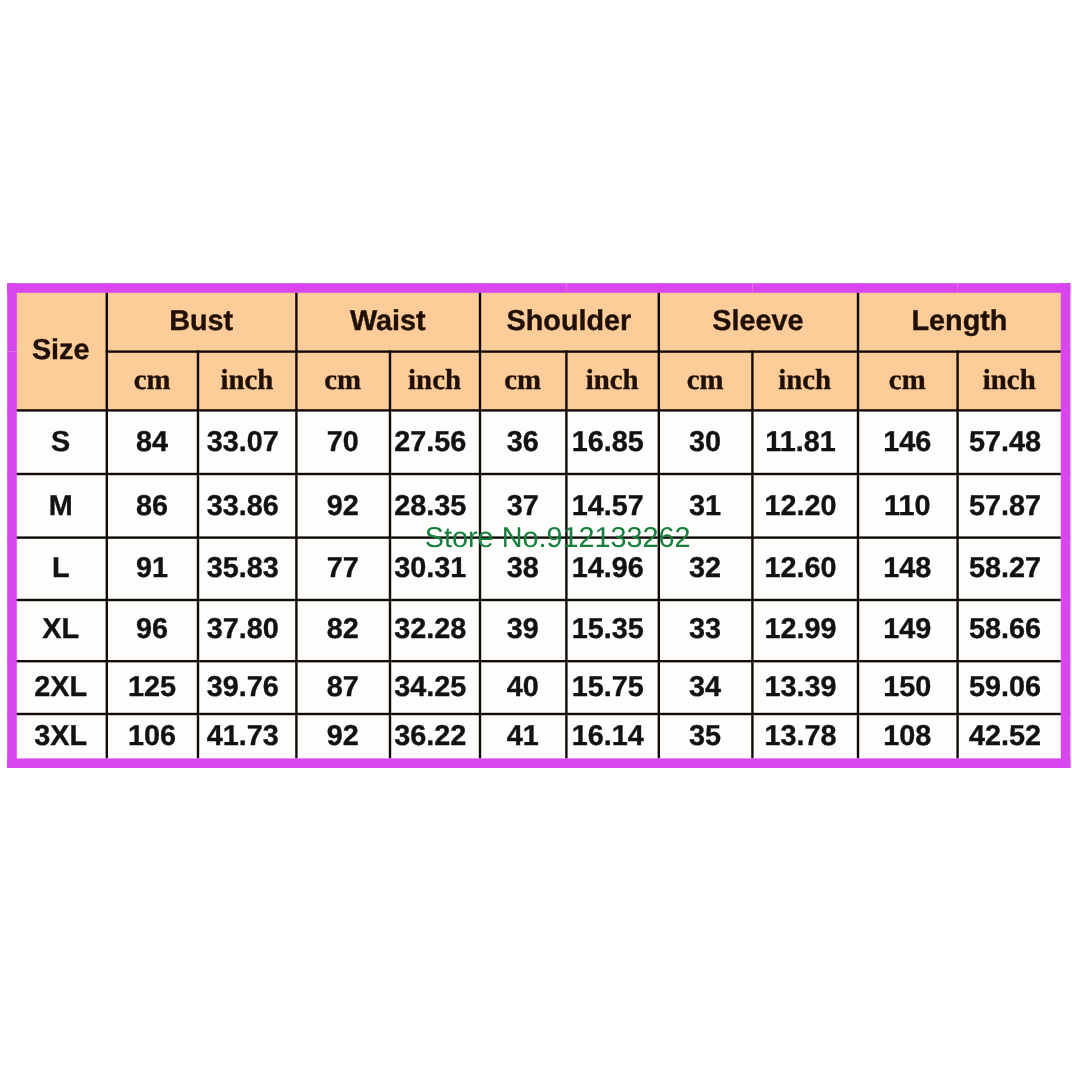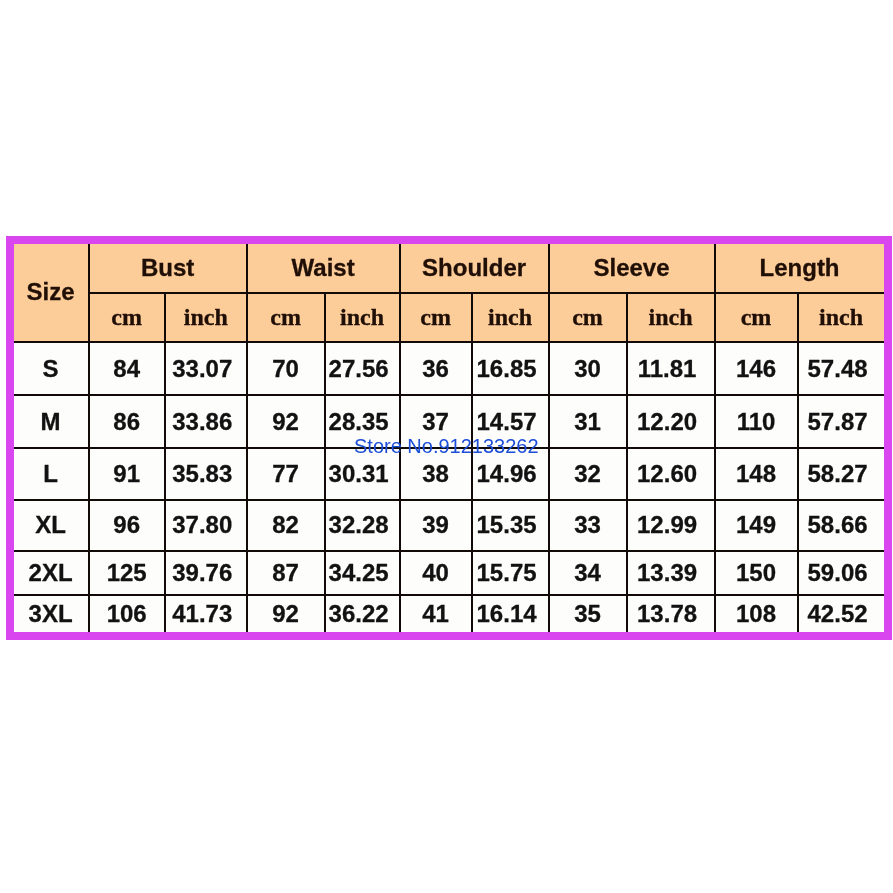--- a/index.html
+++ b/index.html
@@ -12,22 +12,22 @@
       border-collapse:collapse;table-layout:fixed;
       border:8px solid #d946ef;box-sizing:border-box;}
   table.size-table td{border:2px solid #120a06;padding:0;
       text-align:center;vertical-align:middle;font-weight:bold;
       font-size:24px;color:#180d07;line-height:1;box-sizing:border-box;
       -webkit-text-stroke:0.3px currentColor;}
   table.size-table td.hdr{background:#fccc99;color:#200f06;}
   table.size-table td.cell{background:#fdfdfc;color:#121212;}
   td.cell.inchval{padding-right:7px;}
 
-  .watermark{position:absolute;left:354px;top:434.8px;font-size:20px;
-      color:#1d4ed8;font-weight:400;white-space:nowrap;text-align:right;}
+  .watermark{position:absolute;left:354px;top:434.8px;font-size:24px;
+      color:#15803d;font-weight:400;white-space:nowrap;text-align:right;}
 </style>
 </head>
 <body>
 
 <div id="stage">
 
   <table class="size-table">
     <colgroup>
       <col style="width: 79px;">
       <col style="width: 76.2px;">

